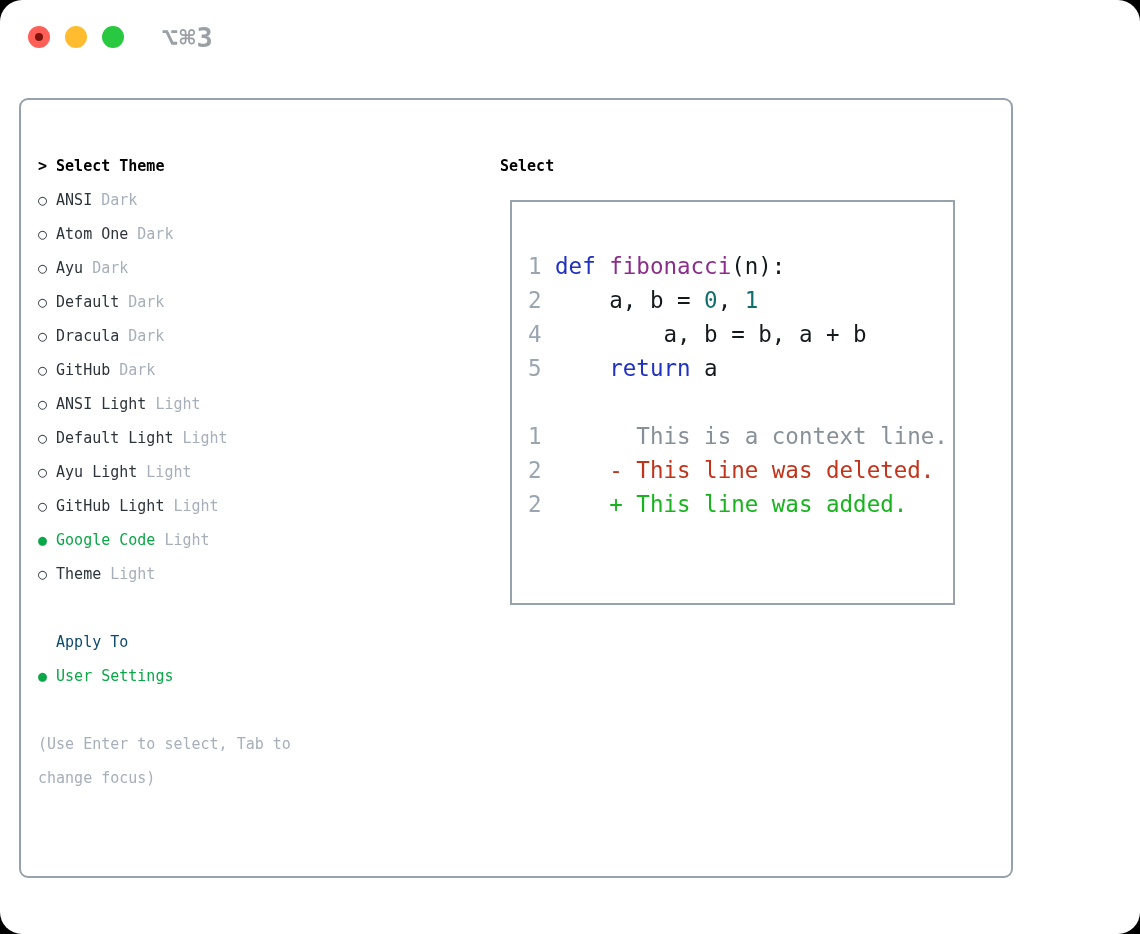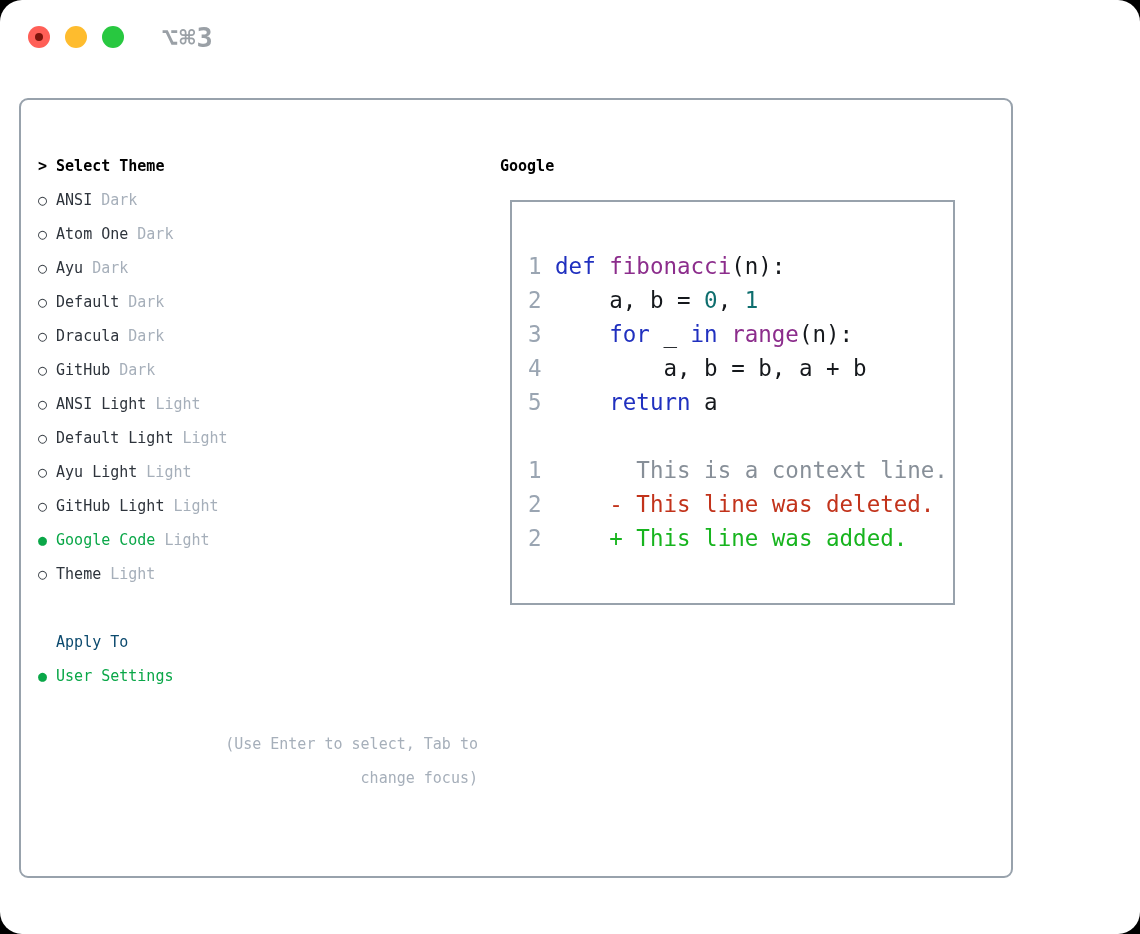--- a/index.html
+++ b/index.html
@@ -30,21 +30,21 @@
   
   .leftcol{position:absolute;left:38px;top:149px;width:440px;color:var(--name);}
   .prompt{color:#000;font-weight:bold;}
   .hdr{color:#000;font-weight:bold;margin-left:1ch;}
   .bullet{color:#3a4047;}
   .bullet.sel{color:var(--green);}
   .iname{color:var(--name);margin-left:1ch;}
   .iname.sel{color:var(--green);}
   .variant{color:var(--muted);margin-left:1ch;}
   .apply-hdr{color:#0c4a6e;margin-left:2ch;}
-  .hint{color:var(--muted);text-align:right;}
+  .hint{color:var(--muted);}
 
   
   .preview-label{position:absolute;left:500px;top:149px;color:#000;font-weight:bold;}
   .preview-box{position:absolute;left:510px;top:200px;width:445px;height:405px;border:2px solid var(--border);background:#fff;}
   .code{padding:47px 0 0 16px;}
   .code .line{font-size:22.5px;}
   .num{display:inline-block;min-width:1ch;margin-right:1ch;color:var(--num);}
   .pln{color:var(--pln);}
   .kwd{color:var(--kwd);}
   .typ{color:var(--typ);}
@@ -84,26 +84,25 @@
     <div class="line"></div>
     <div class="line"><span class="apply-hdr">Apply To</span></div>
     <div id="apply-list">
         <div class="line"><span class="bullet sel">●</span><span class="iname sel">User Settings</span></div>
       </div>
     <div class="line"></div>
     <div class="line hint">(Use Enter to select, Tab to</div>
     <div class="line hint">change focus)</div>
   </div>
 
-  <div class="preview-label line">Google</div>
+  <div class="preview-label line">Select</div>
   <div class="preview-box">
     <div class="code" id="code-lines">
         <div class="line"><span class="num">1</span><span class="kwd">def</span><span class="pln"> </span><span class="typ">fibonacci</span><span class="pln">(n):</span></div>
         <div class="line"><span class="num">2</span><span class="pln">    a, b = </span><span class="lit">0</span><span class="pln">, </span><span class="lit">1</span></div>
-        <div class="line"><span class="num">3</span><span class="pln">    </span><span class="kwd">for</span><span class="pln"> _ </span><span class="kwd">in</span><span class="pln"> </span><span class="typ">range</span><span class="pln">(n):</span></div>
         <div class="line"><span class="num">4</span><span class="pln">        a, b = b, a + b</span></div>
         <div class="line"><span class="num">5</span><span class="pln">    </span><span class="kwd">return</span><span class="pln"> a</span></div>
         <div class="line"></div>
         <div class="line"><span class="num">1</span><span class="ctx">      This is a context line.</span></div>
         <div class="line"><span class="num">2</span><span class="del">    - This line was deleted.</span></div>
         <div class="line"><span class="num">2</span><span class="add">    + This line was added.</span></div>
       </div>
   </div>
 
 </div>

